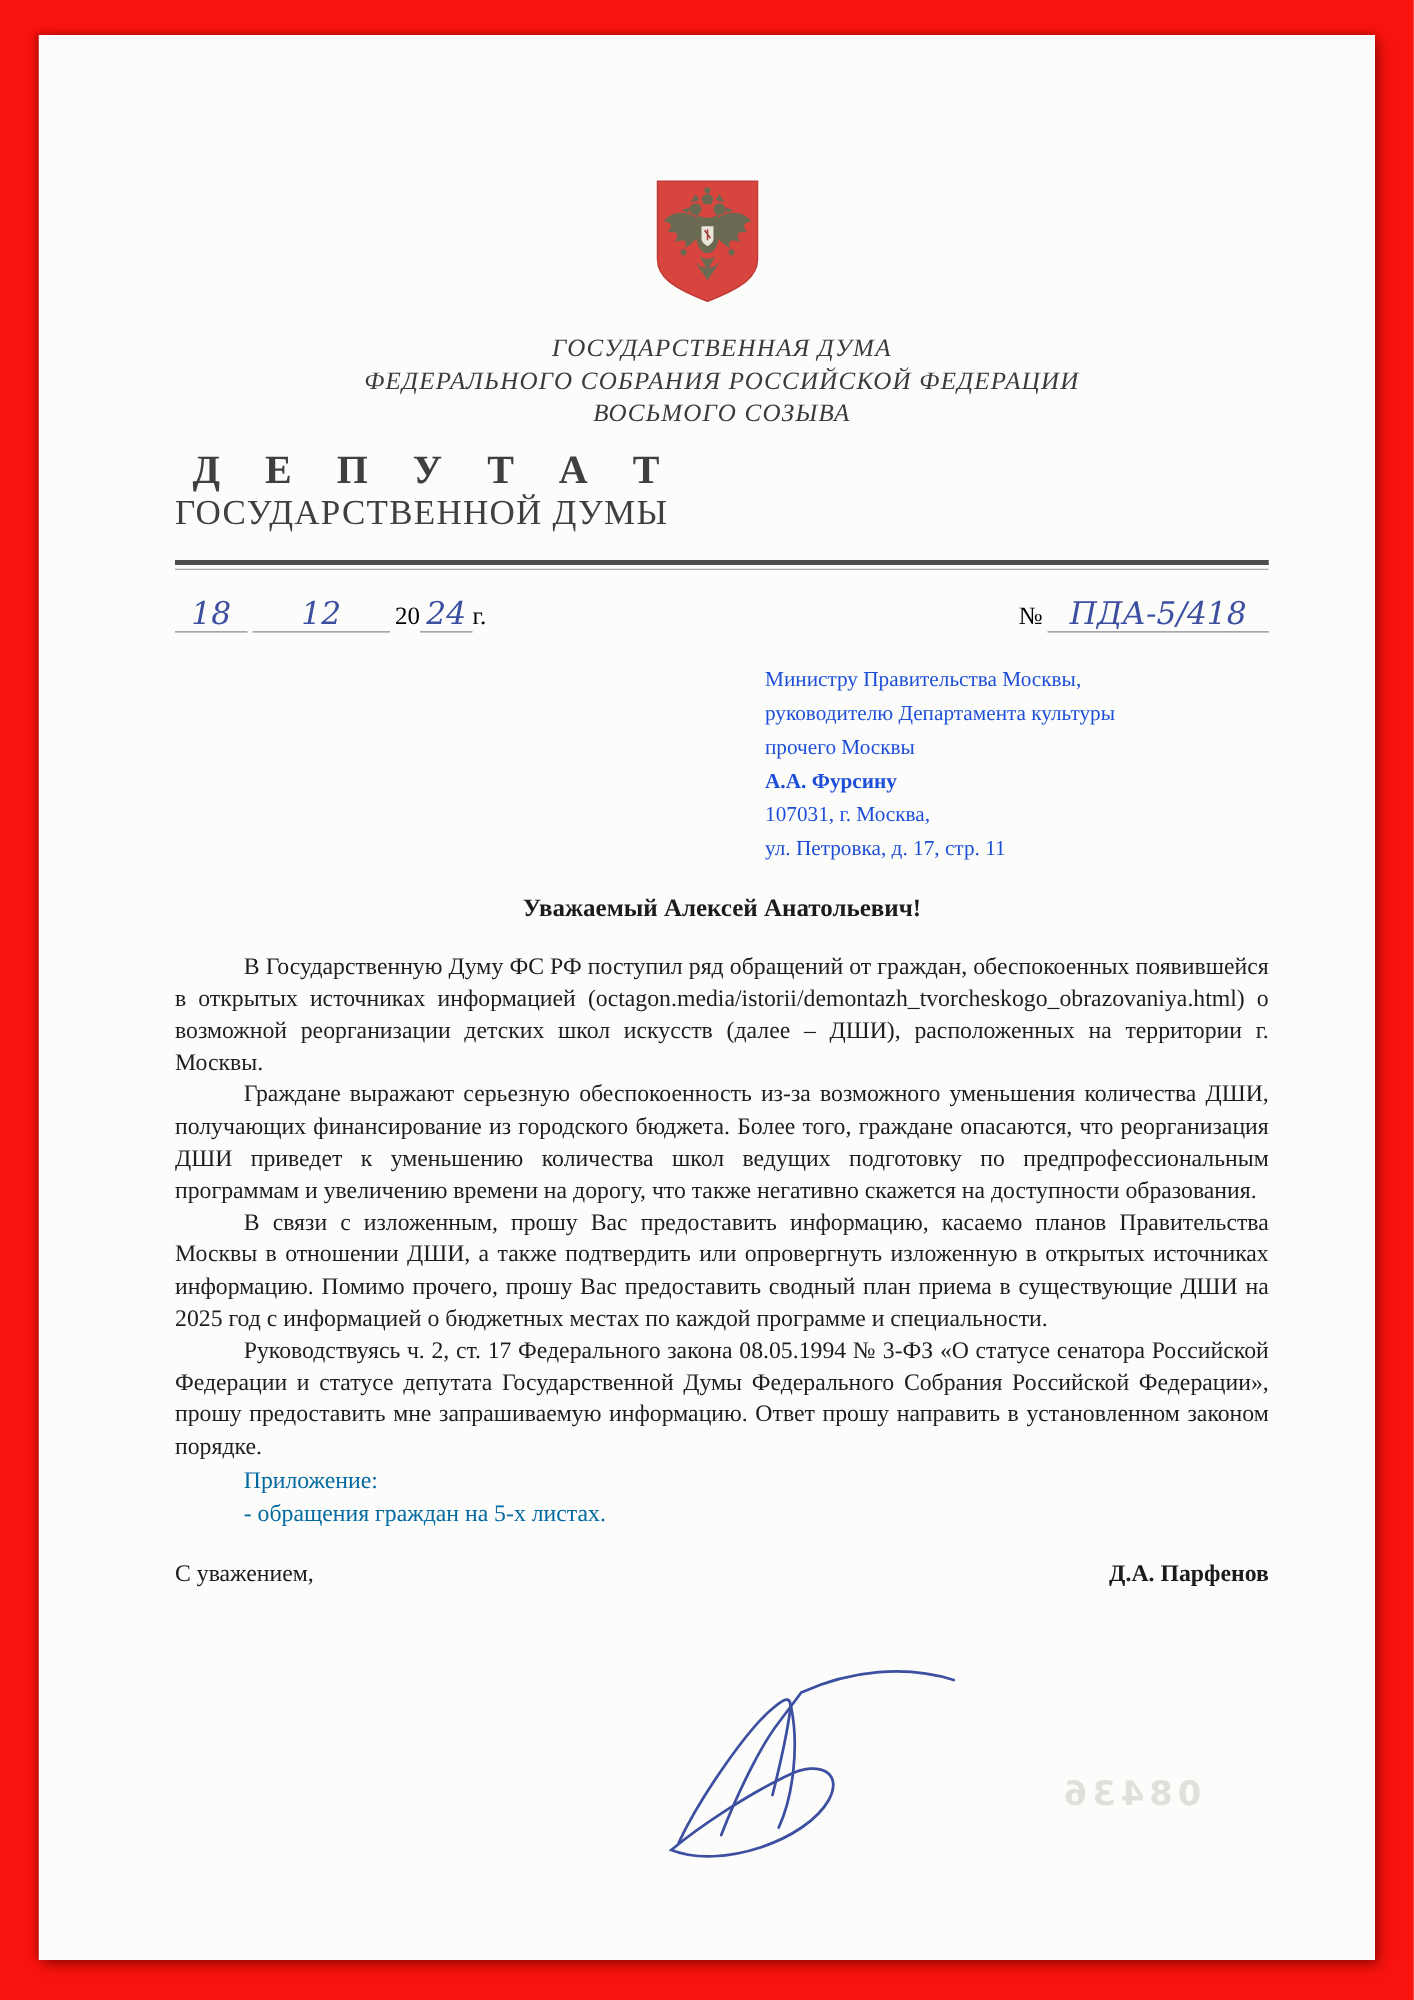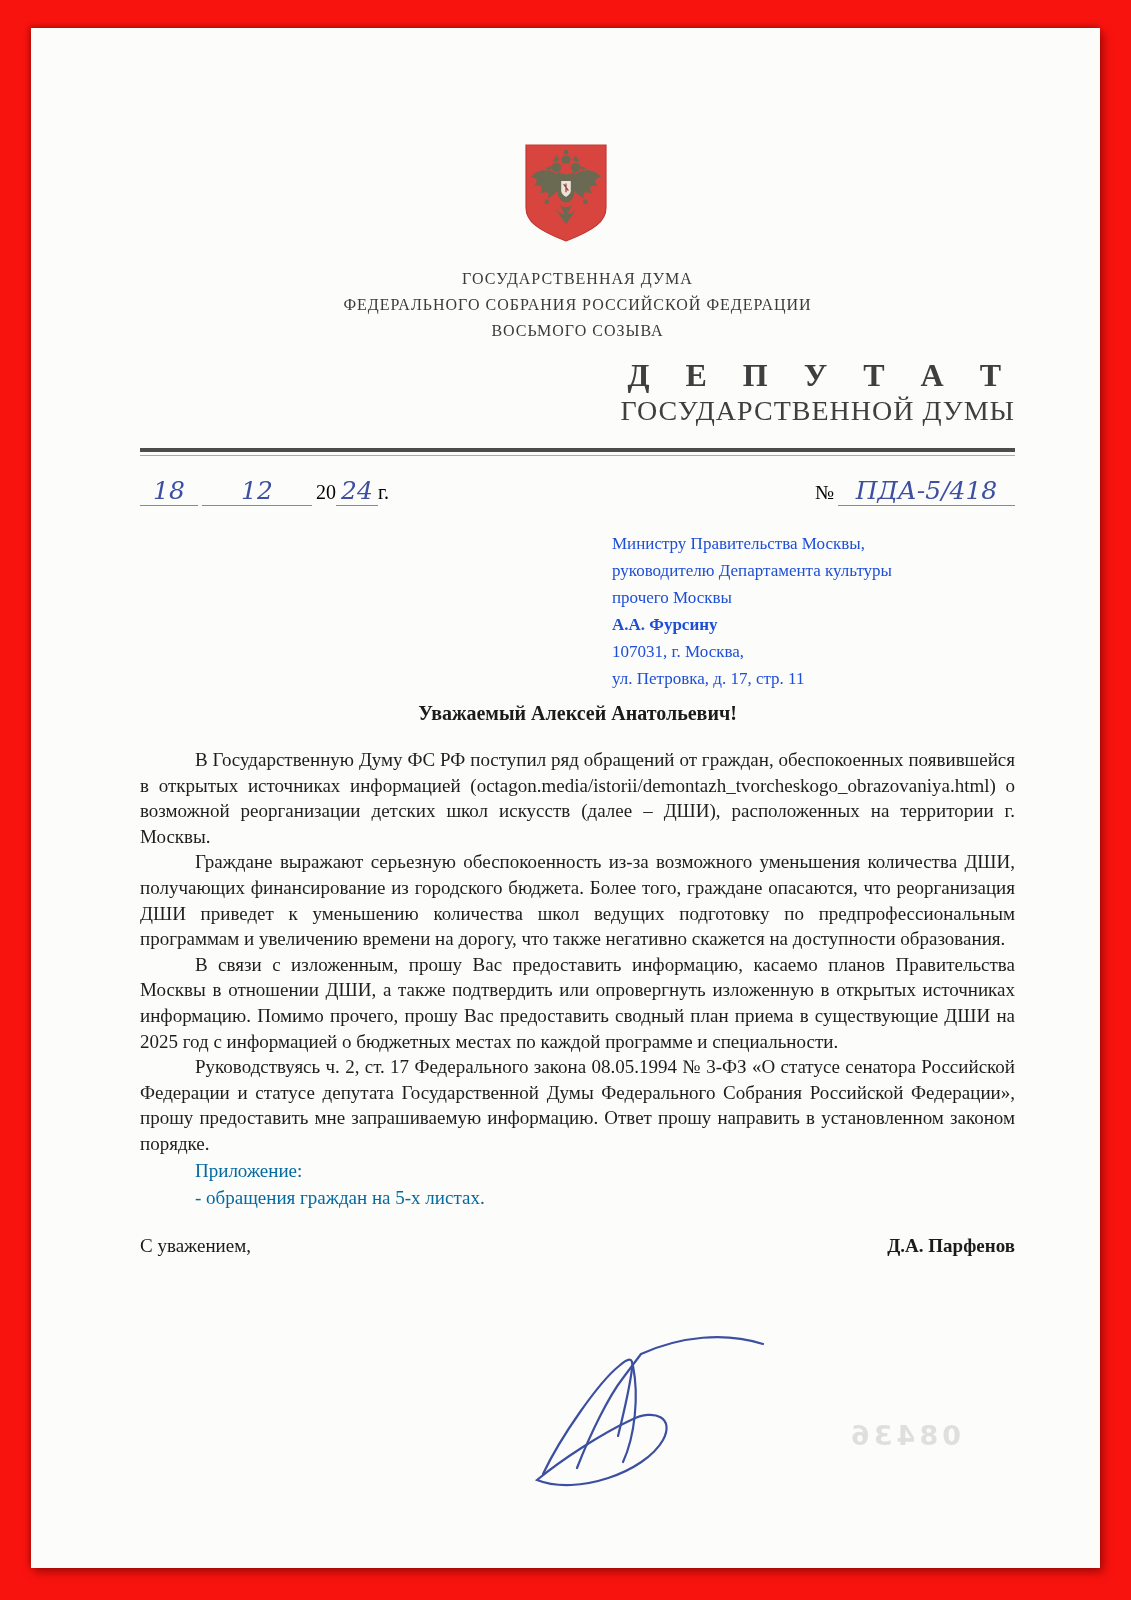--- a/index.html
+++ b/index.html
@@ -14,38 +14,38 @@
     position:absolute;left:31px;top:28px;
     width:1069px;height:1540px;
     background:#fcfcfb;
     box-shadow:3px 4px 9px rgba(90,0,0,.55), -2px -2px 5px rgba(90,0,0,.35);
     padding-top:112px;
     box-sizing:border-box;
   }
   .crest{width:96px;height:106px;margin:0 auto;display:block;}
   .content{padding:0 85px 0 109px;}
   .org-lines{text-align:center;margin-top:20px;color:#3a3a3a;}
-  .org-line{font-size:16px;line-height:26px;letter-spacing:1px;}
-  .deputy{text-align:right;color:#3f3f3f;margin-top:12px;}
+  .org-line{font-size:20px;line-height:26px;letter-spacing:1px;font-style:italic;}
+  .deputy{text-align:left;color:#3f3f3f;margin-top:12px;}
   .deputy-l1{font-size:32px;font-weight:bold;letter-spacing:14px;line-height:38px;padding-left:14px;}
   .deputy-l2{font-size:28px;letter-spacing:1px;line-height:34px;}
   .rule{margin-top:20px;}
   .rule-thick{height:4px;background:#4c4c4c;}
   .rule-thin{height:1px;background:#a9a9a9;margin-top:3px;}
   .date-row{display:flex;justify-content:space-between;align-items:baseline;margin-top:20px;}
   .printed{font-size:20px;color:#000000;}
   .hw{font-family:"DejaVu Serif",serif;font-style:italic;font-size:25px;color:#3c4fa0;}
   .hw-seg{display:inline-block;border-bottom:1.5px solid #8a8a8a;text-align:center;}
   .seg-day{width:58px;}
   .seg-month{width:110px;}
   .seg-year{width:42px;}
   .seg-num{min-width:165px;padding:0 6px;}
   .recipient{margin-top:24px;margin-left:472px;font-size:17px;line-height:27px;color:#1d4ed8;}
   .recipient .bold{font-weight:bold;}
-  .salutation{margin-top:10px;text-align:center;font-weight:bold;font-size:20px;color:#1b1b1b;}
+  .salutation{margin-top:24px;text-align:center;font-weight:bold;font-size:20px;color:#1b1b1b;}
   .paragraphs{margin-top:22px;}
   .paragraphs p{margin:0;font-size:19px;line-height:25.6px;text-indent:55px;text-align:justify;color:#1e1e1e;}
   .attachment{padding-left:55px;font-size:19px;line-height:27px;color:#0369a1;}
   .closing-row{display:flex;justify-content:space-between;margin-top:24px;font-size:19px;color:#1b1b1b;}
   .signer{font-weight:bold;}
   .signature{position:absolute;left:482px;top:1296px;width:260px;height:170px;}
   .bleed{
     position:absolute;left:816px;top:1392px;
     font-family:"DejaVu Sans",sans-serif;font-weight:bold;
     font-size:27px;letter-spacing:4px;color:#c9c9c3;opacity:.55;

